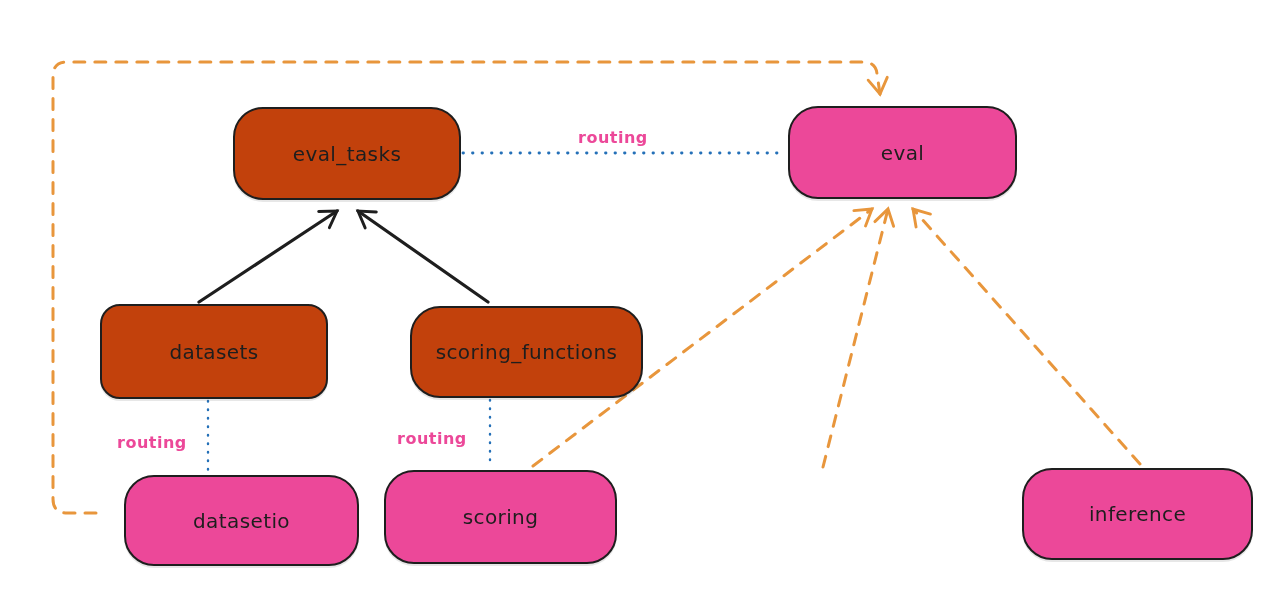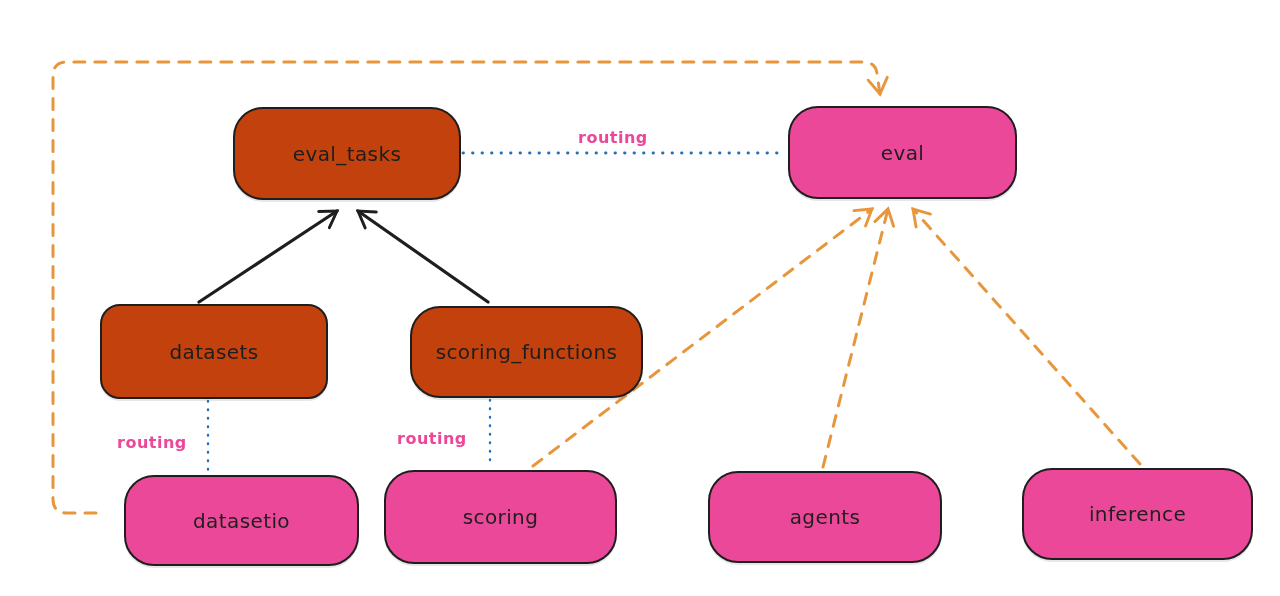--- a/index.html
+++ b/index.html
@@ -83,23 +83,20 @@
   </div>
   <div class="node node-blue" id="n-scoring_functions">
     <span>scoring_functions</span>
   </div>
   <div class="node node-green" id="n-datasetio">
     <span>datasetio</span>
   </div>
   <div class="node node-green" id="n-scoring">
     <span>scoring</span>
   </div>
-  <div class="node node-green" id="n-agents">
-    <span>agents</span>
-  </div>
   <div class="node node-green" id="n-inference">
     <span>inference</span>
   </div>
 
   <span class="edge-label" id="lbl-routing-top">routing</span>
   <span class="edge-label" id="lbl-routing-datasets">routing</span>
   <span class="edge-label" id="lbl-routing-scoring">routing</span>
 
 </div>
 

